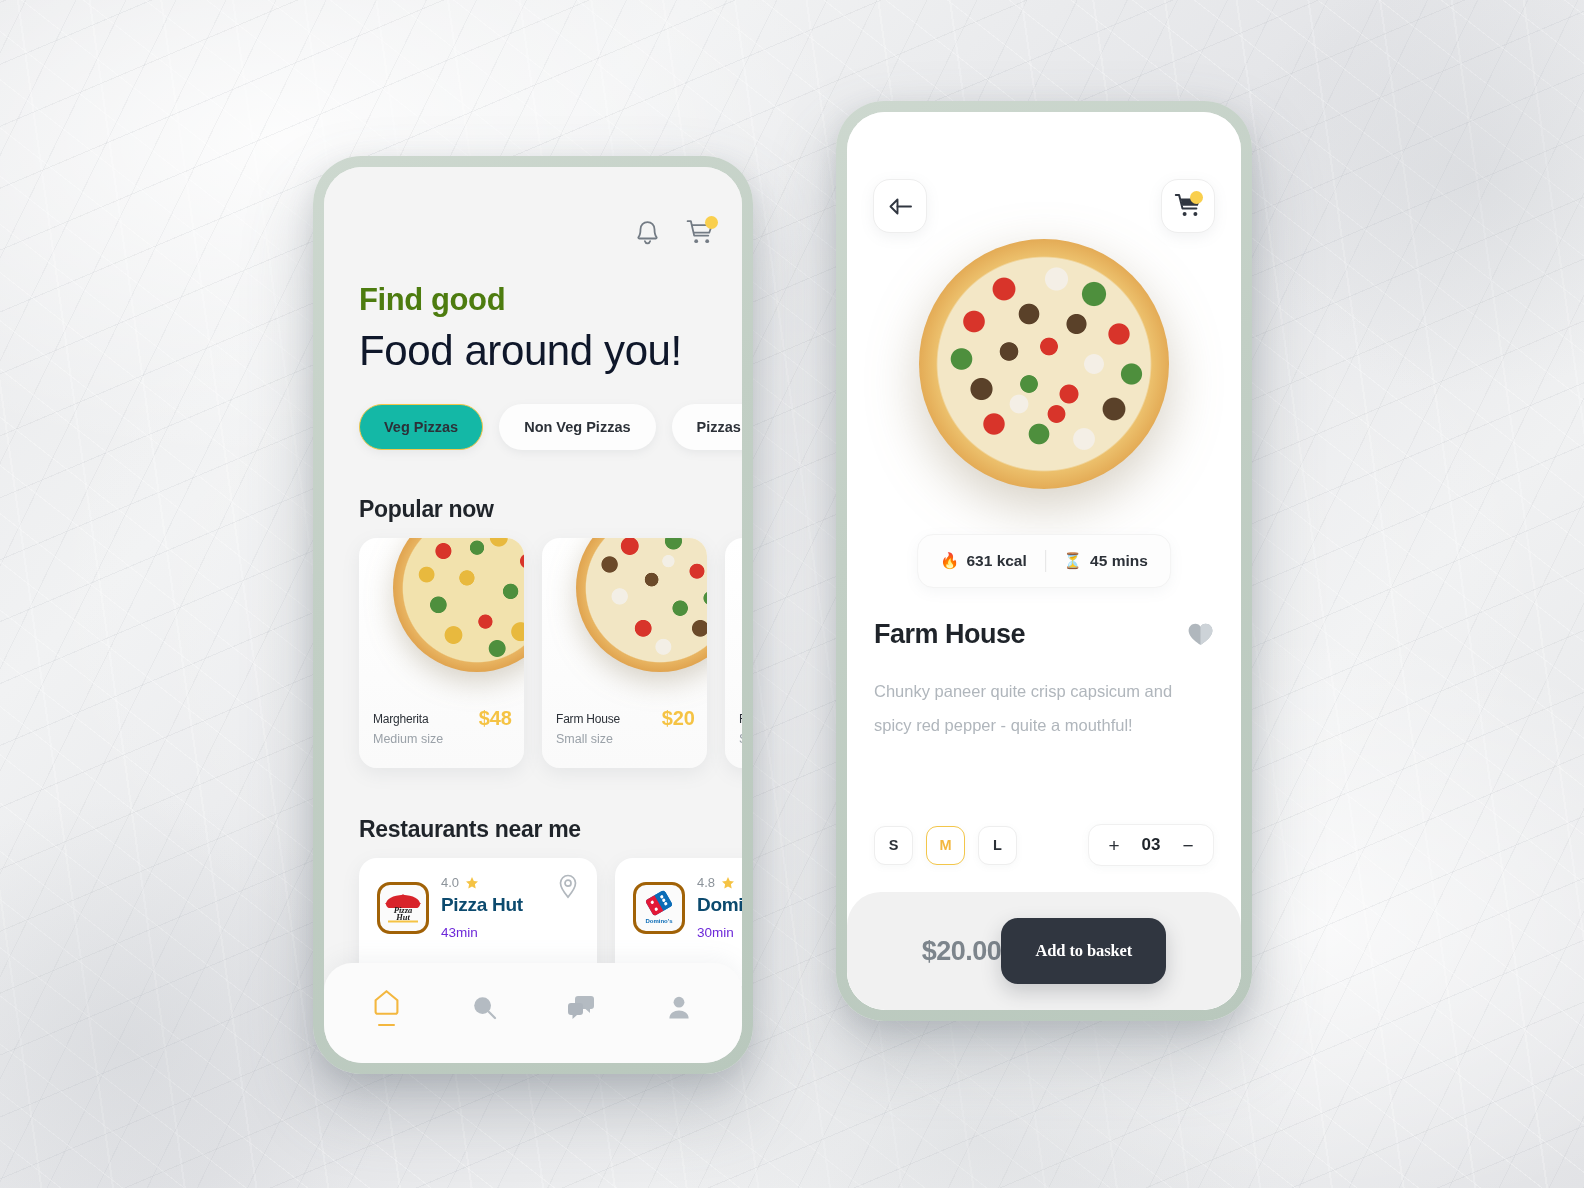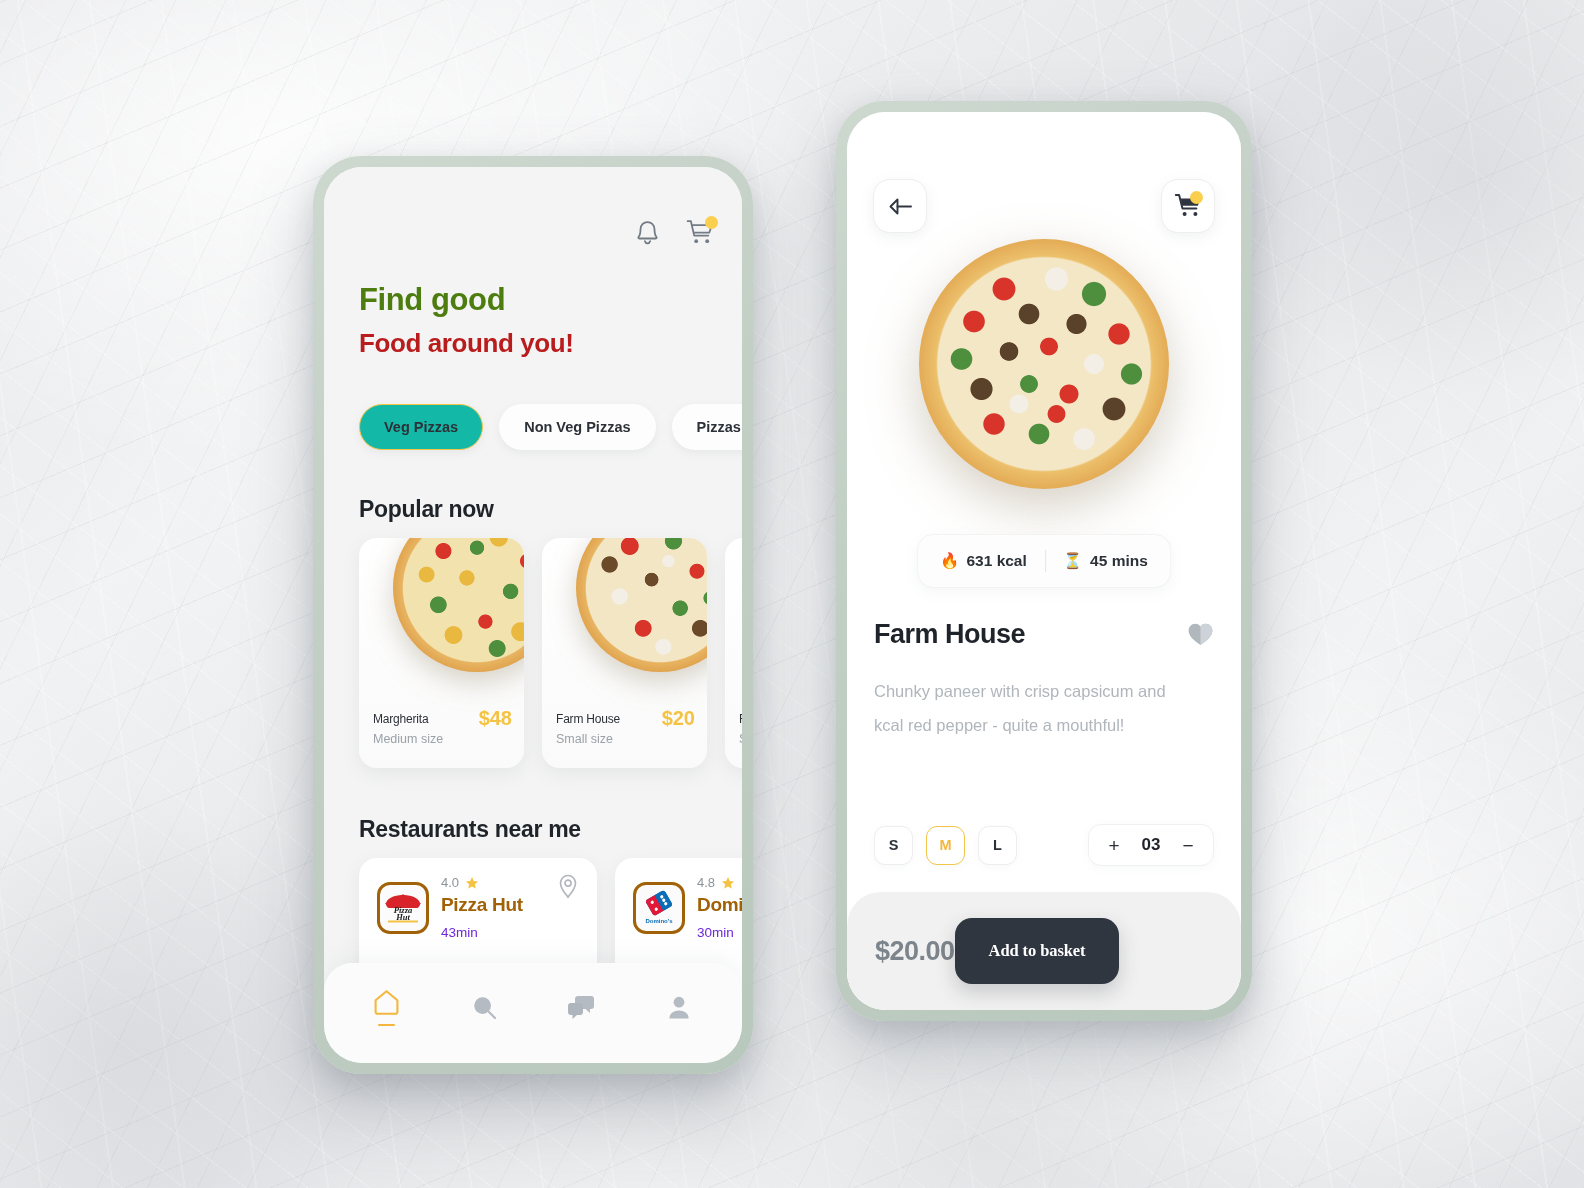--- a/index.html
+++ b/index.html
@@ -100,23 +100,23 @@
     width: 370px;
   }
   .headline-1 {
     font-size: 31px;
     font-weight: 700;
     color: #4d7c0f;
     letter-spacing: -.4px;
     line-height: 1.02;
   }
   .headline-2 {
-    font-size: 26px;
-    font-weight: 700;
-    color: #b91c1c;
+    font-size: 42px;
+    font-weight: 400;
+    color: #0f172a;
     letter-spacing: -.4px;
     line-height: 1.02;
     margin-top: 14px;
   }
 
   .chips {
     position: absolute;
     left: 35px; top: 237px;
     display: flex;
     gap: 16px;
@@ -238,21 +238,21 @@
     font-size: 13px;
     color: #8c939a;
     font-weight: 500;
     display: flex;
     align-items: center;
     gap: 6px;
   }
   .resto-name {
     font-size: 19px;
     font-weight: 700;
-    color: #a16207;
+    color: #0c4a6e;
     letter-spacing: -.3px;
     margin-top: 4px;
     white-space: nowrap;
   }
   .resto-time {
     font-size: 13.5px;
     color: #6d28d9;
     margin-top: 9px;
     white-space: nowrap;
   }
@@ -427,21 +427,21 @@
     min-width: 26px;
     text-align: center;
   }
 
   .detail-footer {
     height: 118px;
     background: #f1f1f1;
     border-radius: 34px 34px 38px 38px;
     display: flex;
     align-items: center;
-    justify-content: flex-start;
+    justify-content: center;
     padding: 0 28px;
   }
   .total-price {
     font-size: 27px;
     font-weight: 700;
     color: #7d858c;
     letter-spacing: -.5px;
   }
   .basket-btn {
     background: #303640;
@@ -706,21 +706,21 @@
         <div class="detail-title-row">
           <div class="detail-title">Farm House</div>
           <button class="icon-btn">
             <svg width="27" height="25" viewBox="0 0 27 25">
               <path d="M13.5 23S1.6 16.2 1.6 8.6C1.6 4.7 4.7 1.8 8.3 1.8c2.4 0 4.3 1.3 5.2 3 .9-1.7 2.8-3 5.2-3 3.6 0 6.7 2.9 6.7 6.8C25.4 16.2 13.5 23 13.5 23z" fill="#b0b7bd"></path>
               <path d="M13.5 4.8c.9-1.7 2.8-3 5.2-3 3.6 0 6.7 2.9 6.7 6.8C25.4 16.2 13.5 23 13.5 23z" fill="#cdd3d8"></path>
             </svg>
           </button>
         </div>
 
-        <div class="detail-desc">Chunky paneer with crisp capsicum and kcal red pepper - quite a mouthful!</div>
+        <div class="detail-desc">Chunky paneer quite crisp capsicum and spicy red pepper - quite a mouthful!</div>
 
         <div class="options-row">
           <div class="sizes">
             <button class="size-btn">S</button>
             <button class="size-btn active">M</button>
             <button class="size-btn">L</button>
           </div>
           <div class="stepper">
             <button class="step-btn">+</button>
             <span class="step-val">03</span>

